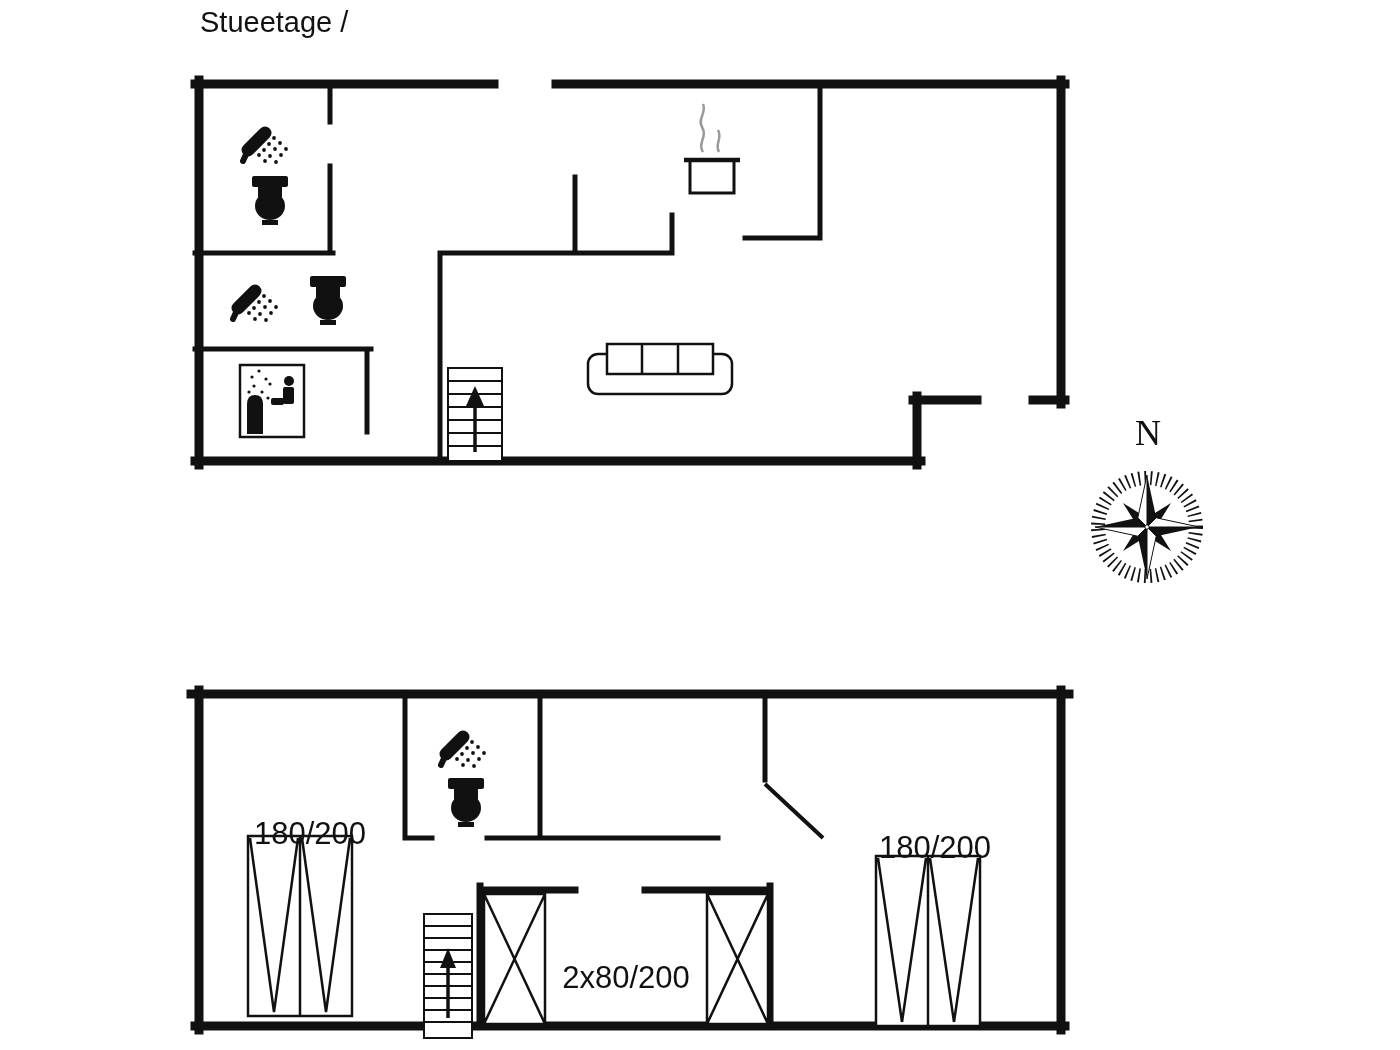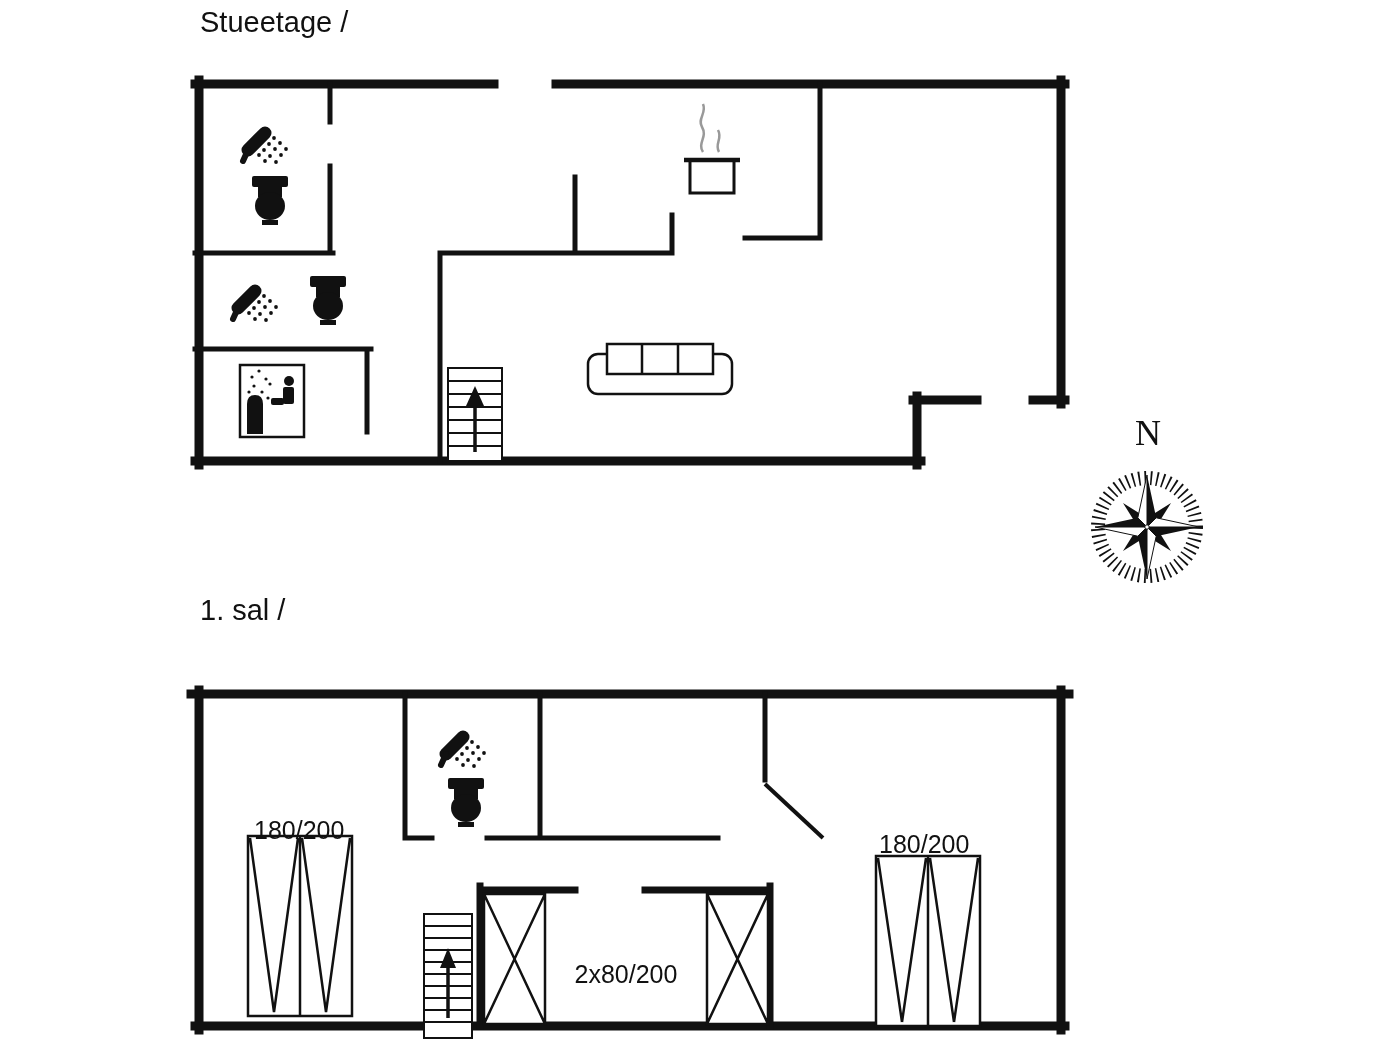--- a/index.html
+++ b/index.html
@@ -9,21 +9,21 @@
     width: 1400px;
     height: 1050px;
     background: #ffffff;
     overflow: hidden;
     font-family: "Liberation Sans", sans-serif;
     color: #111111;
   }
   .plan-svg { position: absolute; left: 0; top: 0; }
   .label { position: absolute; color: #111111; white-space: nowrap; }
   .title { font-size: 29px; line-height: 37px; }
-  .bed-label { font-size: 25px; }
+  .bed-label { font-size: 31px; }
   .center { text-align: center; }
   .north {
     font-family: "Liberation Serif", serif;
     font-size: 36px;
     text-align: center;
   }
 </style>
 </head>
 <body>
 
@@ -166,21 +166,20 @@
       <path d="M1095 527 L1147 527 L1137.8 536.2 Z" fill="#ffffff" stroke="#111111" stroke-width="1"></path>
       <circle cx="1147" cy="527" r="2.2" fill="#ffffff" stroke="#111111" stroke-width="1"></circle>
     </g>
   </svg>
 
   <div class="label title" style="left:200px; top:4px;">
     <div>Stueetage /</div>
   </div>
 
   <div class="label title" style="left:200px; top:592px;">
-    <div>1. sal /</div>
   </div>
 
   <div class="label bed-label" style="left:254px; top:816px;">180/200</div>
 
   <div class="label bed-label" style="left:879px; top:830px;">180/200</div>
 
   <div class="label bed-label center" style="left:560px; top:960px; width:132px;">2x80/200</div>
 
   <div class="label north" style="left:1129px; top:412px; width:38px;">N</div>
 

